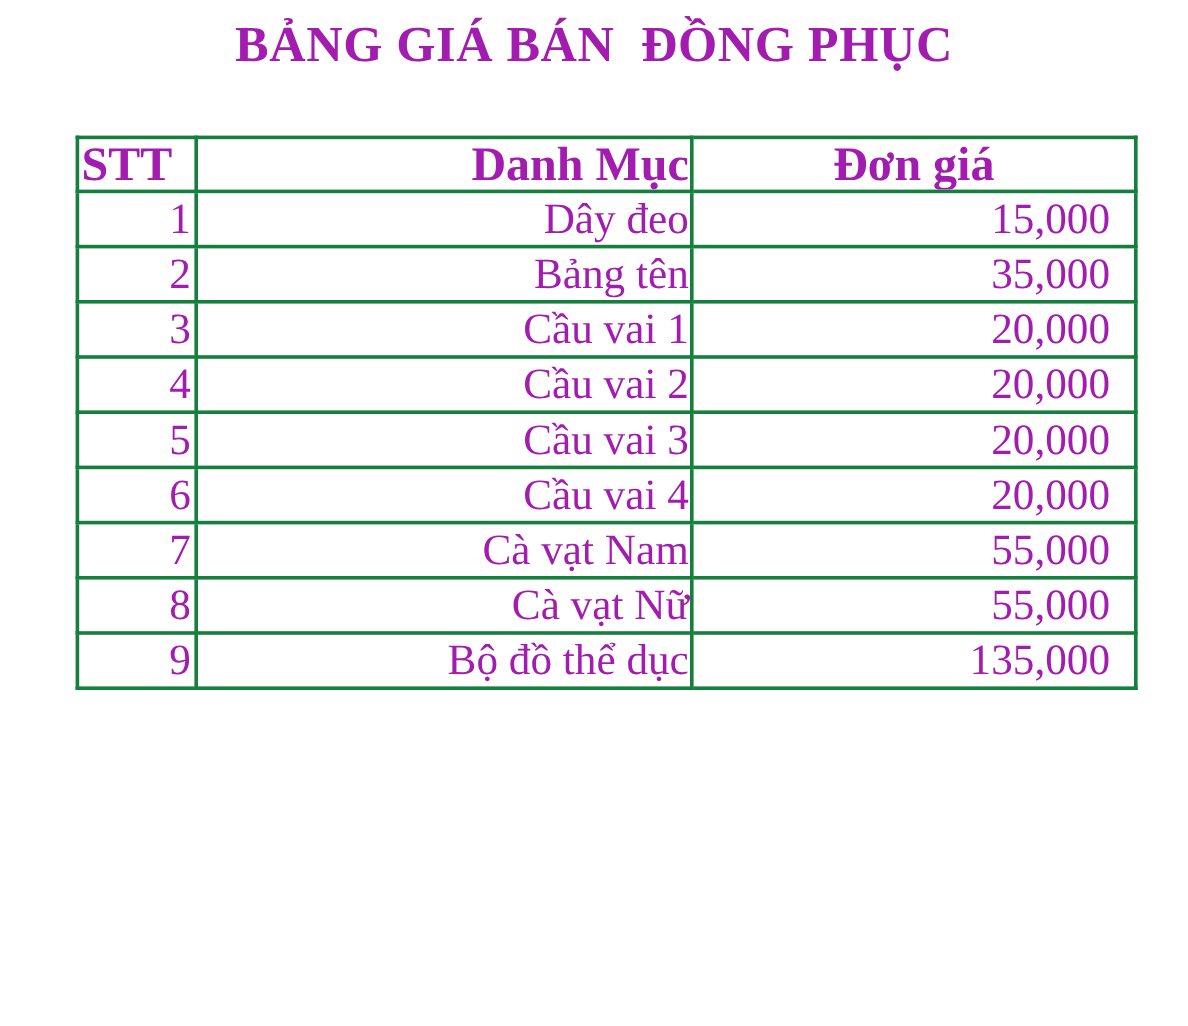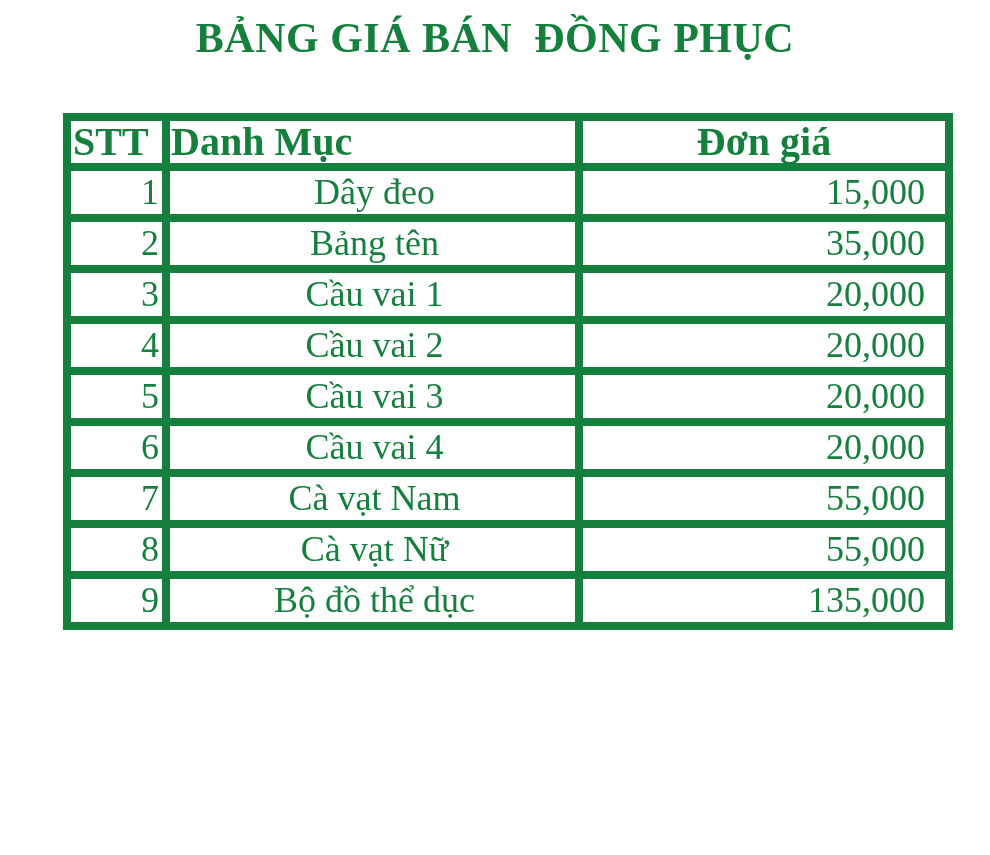--- a/index.html
+++ b/index.html
@@ -6,21 +6,21 @@
     margin: 0;
     padding: 0;
     background: #ffffff;
   }
   .page {
     position: relative;
     width: 990px;
     height: 855px;
     background: #ffffff;
     font-family: "Liberation Serif", "DejaVu Serif", serif;
-    color: #15803d;
+    color: #a21caf;
     overflow: hidden;
   }
   .doc-title {
     position: absolute;
     top: 14px;
     left: 0;
     width: 990px;
     text-align: center;
     font-size: 42px;
     font-weight: bold;
@@ -30,42 +30,42 @@
   table.price-table {
     position: absolute;
     left: 63px;
     top: 113px;
     border-collapse: collapse;
     table-layout: fixed;
     width: 882px;
   }
   table.price-table th,
   table.price-table td {
-    border: 8px solid #15803d;
+    border: 3px solid #15803d;
     overflow: hidden;
     white-space: nowrap;
   }
   table.price-table th {
     height: 40px;
     font-size: 40px;
     font-weight: bold;
     line-height: 40px;
     vertical-align: middle;
   }
   table.price-table td {
     height: 41px;
     font-size: 36px;
     line-height: 41px;
     vertical-align: middle;
   }
   th.col-stt   { text-align: left;   padding-left: 2px; }
-  th.col-name  { text-align: left; }
+  th.col-name  { text-align: right; }
   th.col-price { }
   td.col-stt   { text-align: right;  padding-right: 3px; }
-  td.col-name  { text-align: center;   padding-left: 5px; }
+  td.col-name  { text-align: right;   padding-left: 5px; }
   td.col-price { text-align: right;  padding-right: 20px; }
 </style>
 </head>
 <body>
 
 <div class="page">
 
   <div class="doc-title">BẢNG GIÁ BÁN  ĐỒNG PHỤC</div>
 
   <table class="price-table">

